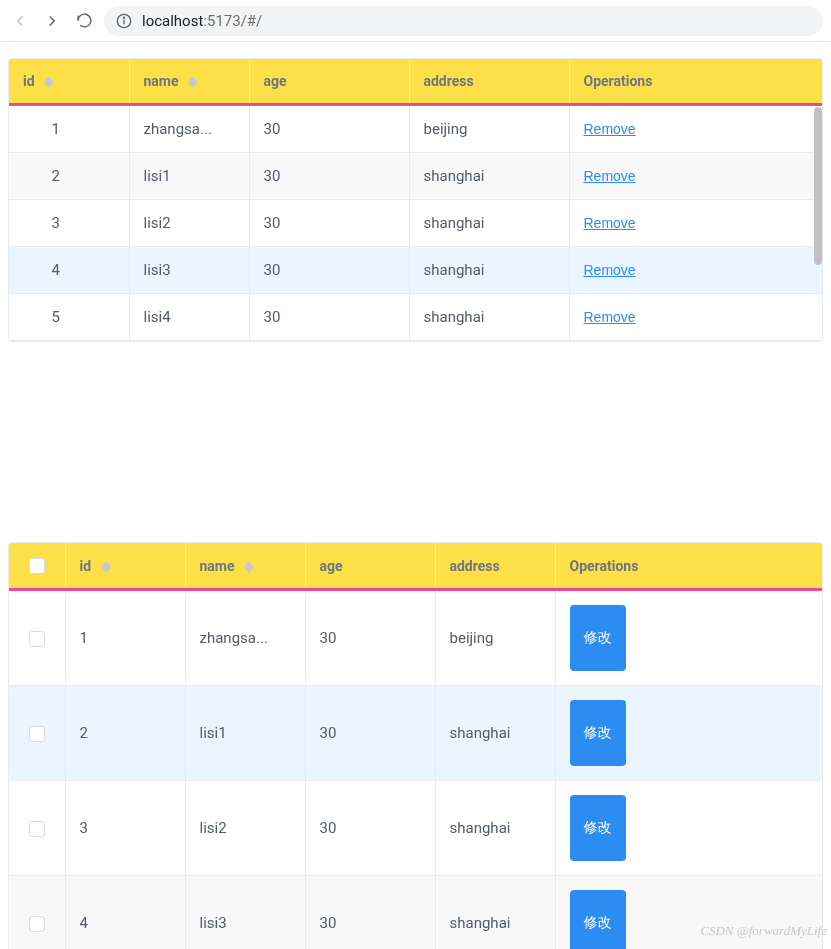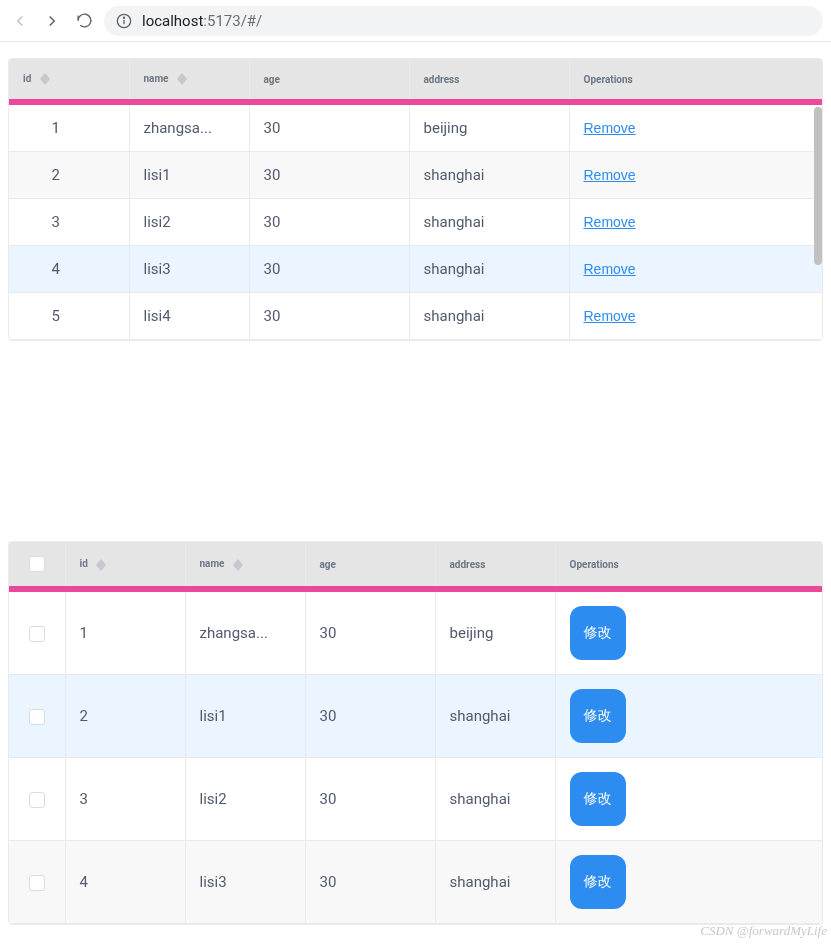--- a/index.html
+++ b/index.html
@@ -42,27 +42,27 @@
     }
     .table-wrap2 {
       border: 1px solid #e8eaec;
       border-radius: 4px;
       margin: 0;
       position: relative;
       overflow: hidden;
     }
     table { width: 100%; border-collapse: collapse; table-layout: fixed; }
     th {
-      background: #e5e5e5;
+      background: #fde047;
       text-align: left;
       padding: 14px 14px;
-      font-size: 10px;
+      font-size: 14px;
       font-weight: 700;
       color: #6b7785;
-      border-bottom: 6px solid #ec4899;
+      border-bottom: 3px solid #ec4899;
       border-right: 1px solid #e8eaec;
       white-space: nowrap;
       overflow: hidden;
       text-overflow: ellipsis;
     }
     th:last-child { border-right: none; }
     td {
       padding: 14px 14px;
       font-size: 15px;
       color: #515a6e;
@@ -98,22 +98,22 @@
       background: none;
       border: none;
       cursor: pointer;
       padding: 0;
       text-decoration: underline;
     }
     .primary-btn {
       background: #2d8cf0;
       color: #fff;
       border: none;
-      padding: 18px 14px;
-      border-radius: 12px;
+      padding: 24px 14px;
+      border-radius: 4px;
       font-size: 14px;
       cursor: pointer;
     }
 
     .chk-col { width: 56px; text-align: center; }
     .checkbox {
       width: 16px;
       height: 16px;
       border: 1px solid #d7dde4;
       border-radius: 3px;

